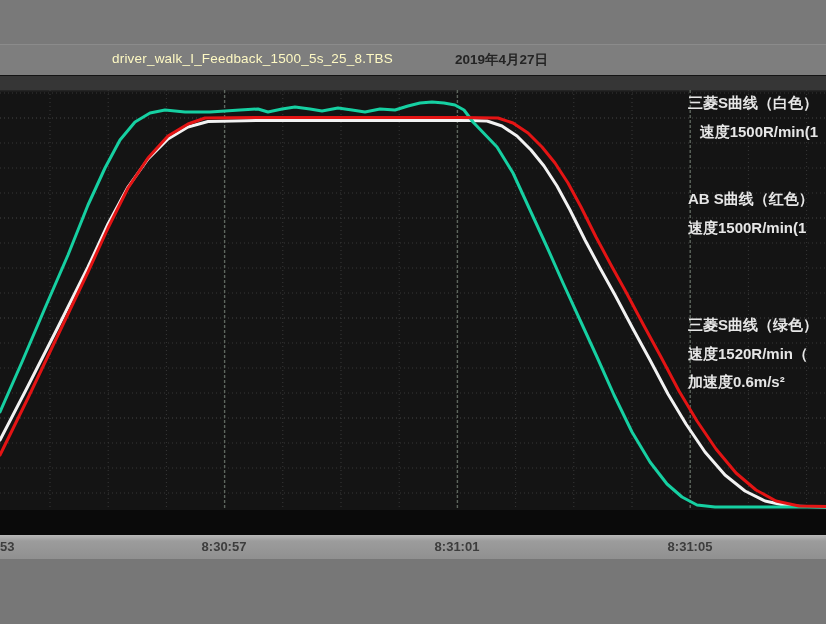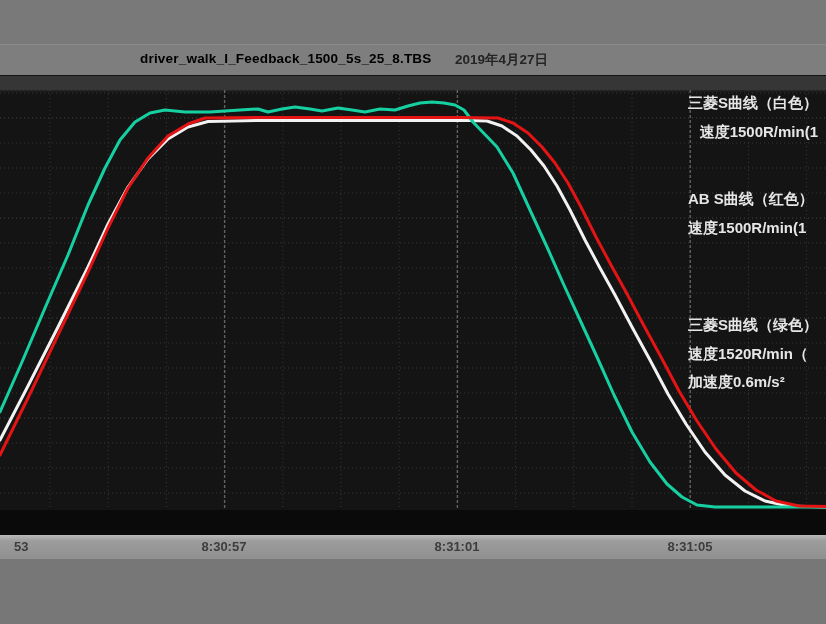--- a/index.html
+++ b/index.html
@@ -11,23 +11,22 @@
   .titlebar{
     position:absolute;left:0;top:0;width:826px;height:75px;
     background:#797979;
   }
   .titlebar .lower{
     position:absolute;left:0;top:44px;width:826px;height:31px;
     background:#7e7e7e;border-top:1px solid #8b8b8b;
   }
   .title-text{
     position:absolute;top:51px;left:112px;
-    font-size:13.5px;font-weight:700;color:#000000;letter-spacing:.2px;
+    font-size:13.5px;font-weight:400;color:#fef9c3;letter-spacing:.2px;
     white-space:nowrap;
-    margin-left:28px;
   }
   .date-text{
     position:absolute;top:51px;left:455px;
     font-size:13.5px;font-weight:700;color:#242424;
     white-space:nowrap;
   }
   .plot{
     position:absolute;left:0;top:75px;width:826px;height:460px;
     background:#141414;overflow:hidden;
   }
@@ -117,20 +116,20 @@
       <div class="legend-block" style="top: 236px;">
         <div>三菱S曲线（绿色）</div>
         <div>速度1520R/min（</div>
         <div>加速度0.6m/s²</div>
       </div>
     </div>
 </div>
 
 <div class="axis-strip">
   <div id="x-labels">
-      <span class="x-label edge" style="left: 0px; padding-left: 14px;">53</span>
+      <span class="x-label edge" style="left: 0px;">53</span>
       <span class="x-label" style="left: 224px;">8:30:57</span>
       <span class="x-label" style="left: 457px;">8:31:01</span>
       <span class="x-label" style="left: 690px;">8:31:05</span>
     </div>
 </div>
 
 <div class="footer"></div>
 
 </body></html>

